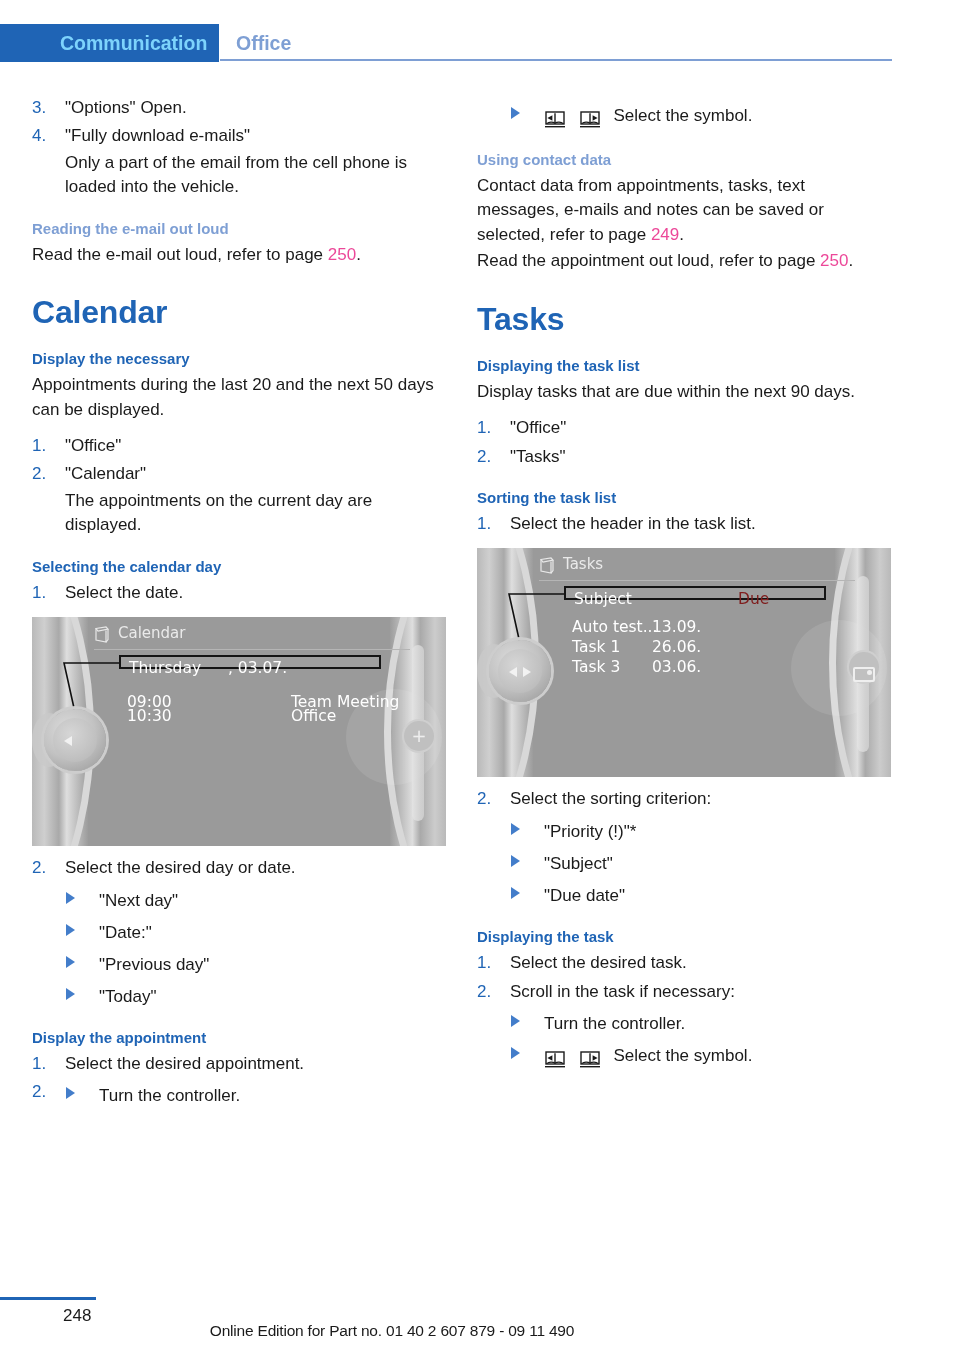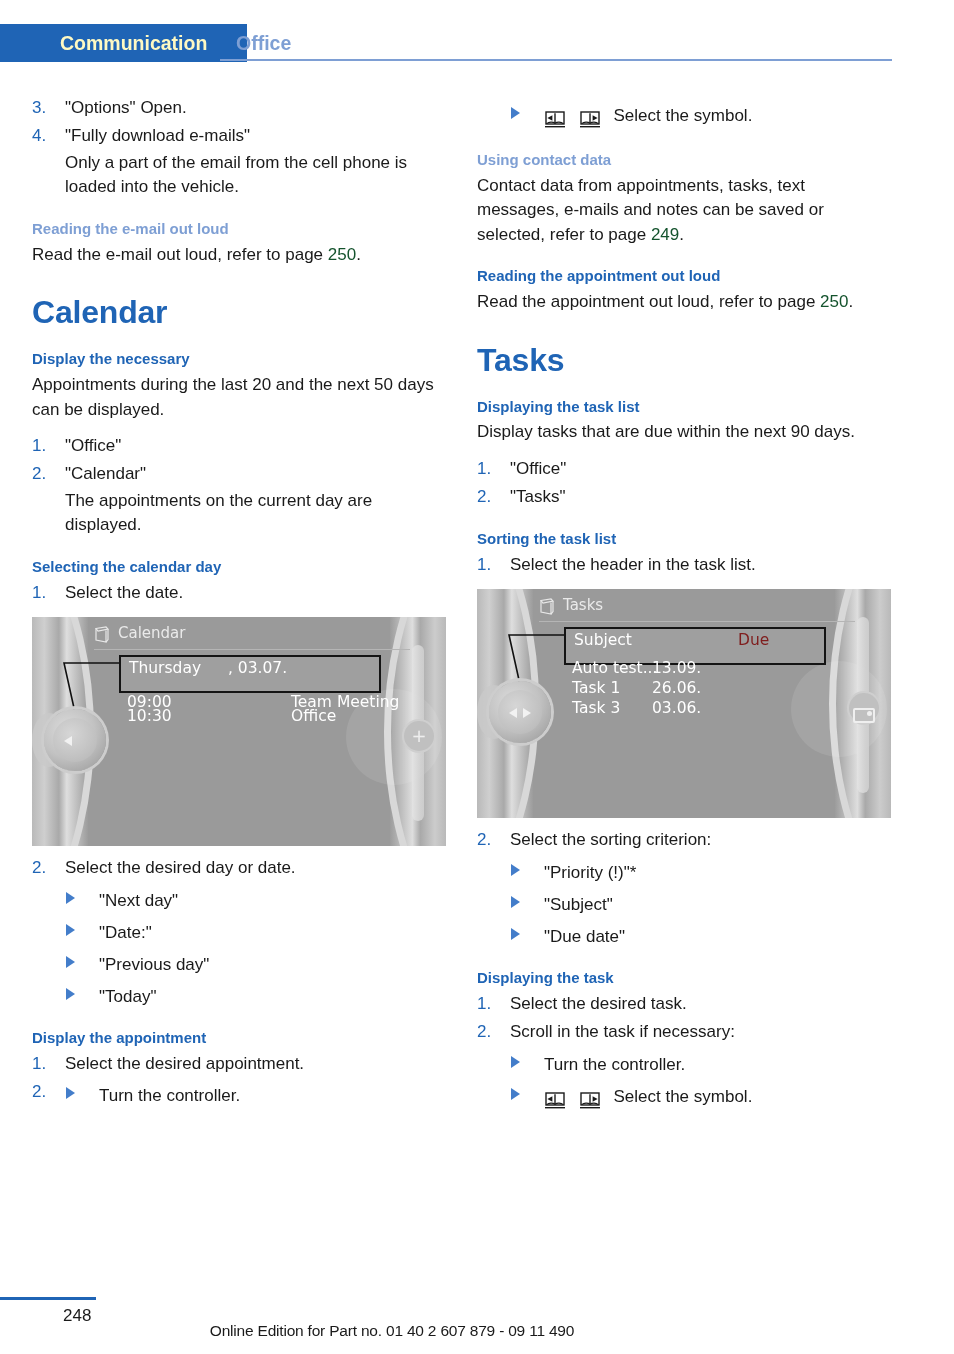--- a/index.html
+++ b/index.html
@@ -21,25 +21,25 @@
     position: absolute;
     left: 0; top: 24px;
     width: 954px;
     height: 38px;
   }
   .header-tab-active {
     position: absolute;
     left: 0; top: 0;
     height: 38px;
     background: #1f64b5;
-    color: #fef9c3;
+    color: #7dd3fc;
     font-weight: bold;
     font-size: 19.5px;
     line-height: 38px;
-    padding: 0 40px 0 60px;
+    padding: 0 12px 0 60px;
     box-sizing: border-box;
     white-space: nowrap;
   }
   .header-tab-inactive {
     position: absolute;
     left: 236px; top: 0;
     height: 38px;
     color: #7e9fd4;
     font-weight: bold;
     font-size: 19.5px;
@@ -80,21 +80,21 @@
   }
   h2.section.muted {
     color: #7e9fd4;
   }
   p.body {
     font-size: 17px;
     line-height: 1.44;
     margin: 0 0 2px 0;
     color: #1a1a1a;
   }
-  .pagelink { color: #14532d; }
+  .pagelink { color: #ec4899; }
 
   
   ol.steps {
     list-style: none;
     margin: 0;
     padding: 0;
   }
   ol.steps > li {
     position: relative;
     padding-left: 33px;
@@ -189,21 +189,21 @@
   }
   .idrive .title-rule {
     position: absolute;
     left: 62px; top: 32px;
     width: 316px; height: 1px;
     background: #b5b5b5;
   }
   .idrive .hl {
     position: absolute;
     left: 87px; top: 38px;
-    width: 262px; height: 38px;
+    width: 262px; height: 14px;
     border: 2px solid #141414;
     background: #9f9f9f;
     box-sizing: border-box;
   }
   .idrive .hl .c1 {
     position: absolute; left: 8px; top: 2px;
     font-size: 15.5px; color: #ffffff;
   }
   .idrive .hl .c2 {
     position: absolute; left: 172px; top: 2px;
@@ -486,21 +486,20 @@
           <rect x="1" y="15" width="20" height="1.4" fill="#1a1a1a"></rect>
         </svg>
       </span>
       <span>Select the symbol.</span>
     </li>
   </ul>
 
   <h2 class="section muted">Using contact data</h2>
   <p class="body"><span>Contact data from appointments, tasks, text messages, e-mails and notes can be saved or selected, refer to page </span><span class="pagelink">249</span><span>.</span></p>
 
-  <h2 class="section">Reading the appointment out loud</h2>
   <p class="body"><span>Read the appointment out loud, refer to page </span><span class="pagelink">250</span><span>.</span></p>
 
   <h1 class="chapter">Tasks</h1>
 
   <h2 class="section">Displaying the task list</h2>
   <p class="body">Display tasks that are due within the next 90 days.</p>
   <ol class="steps" style="margin-top:12px">
     <li>
       <span class="num">1.</span>
       <span>"Office"</span>

